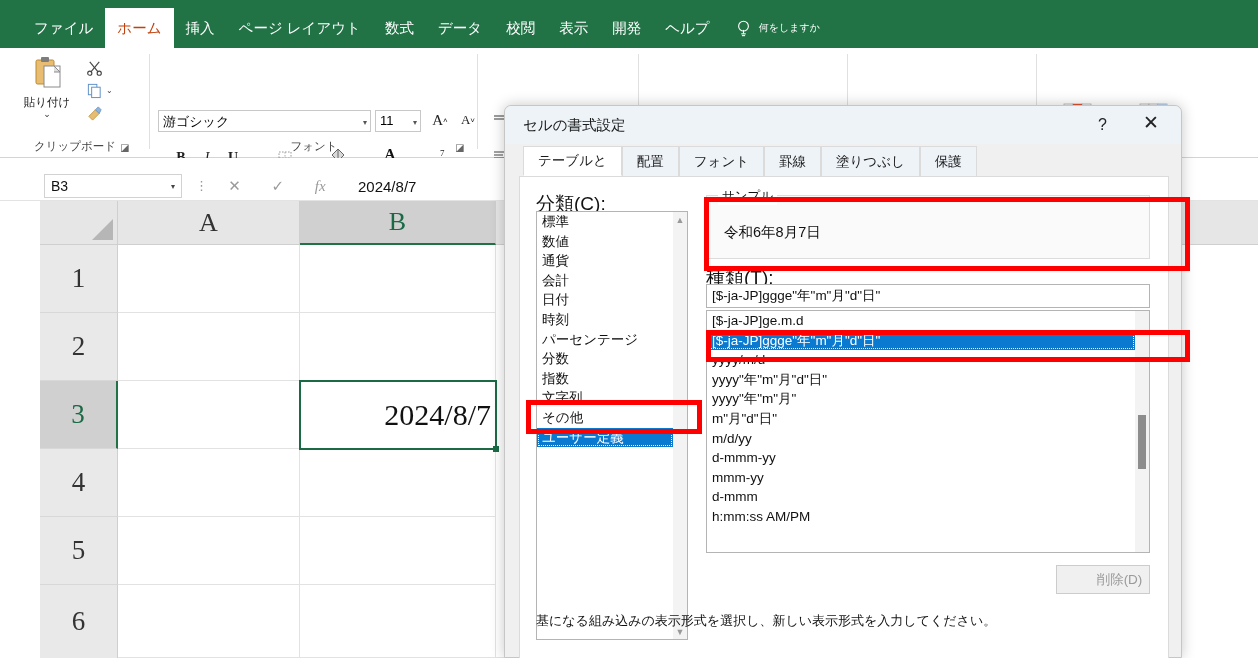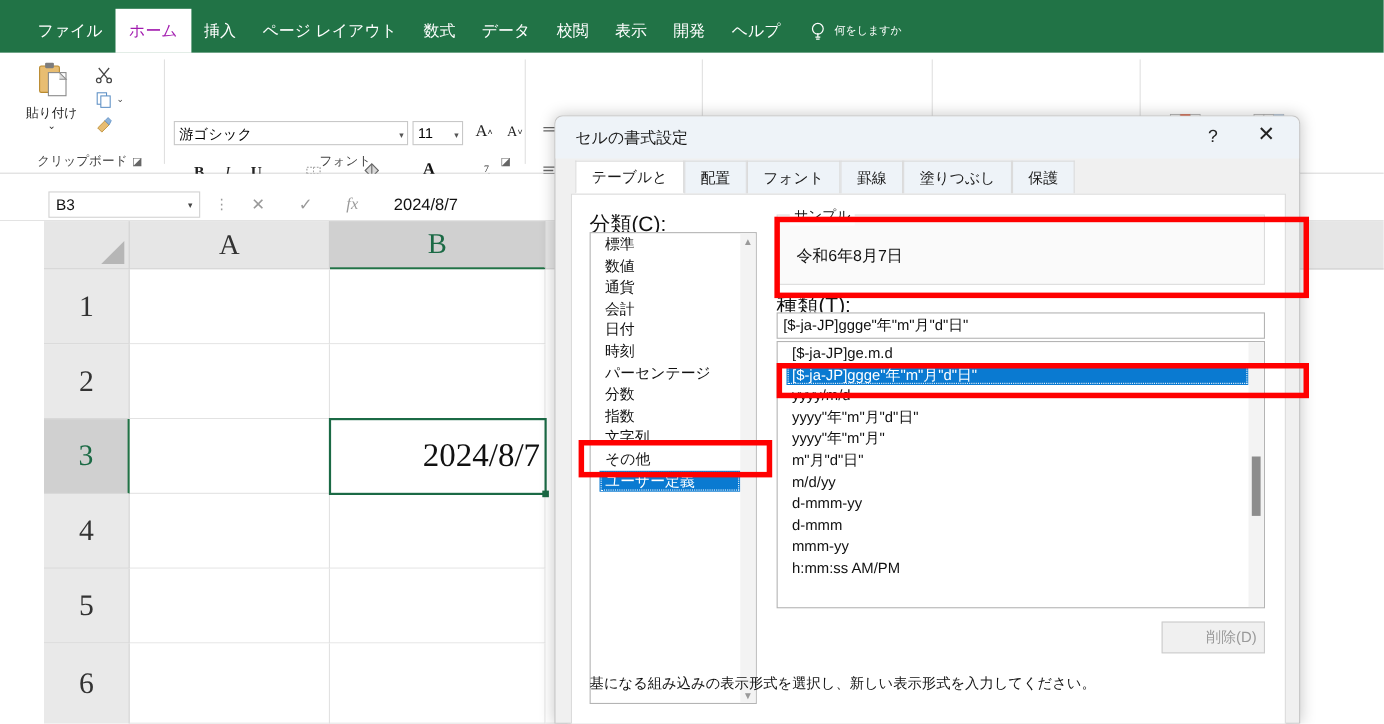--- a/index.html
+++ b/index.html
@@ -17,21 +17,21 @@
   }
   .ribbon-tabs .tabstrip {
     position: absolute; left: 22px; top: 8px; height: 40px;
     display: flex; align-items: stretch;
   }
   .rtab {
     display: flex; align-items: center; justify-content: center;
     padding: 0 12px; height: 40px; color: #ffffff;
     font-size: 14.5px; white-space: nowrap; cursor: default;
   }
-  .rtab.active { background: #ffffff; color: #a21caf; }
+  .rtab.active { background: #ffffff; color: #c2410c; }
   .tell-me { display: flex; align-items: center; gap: 8px; padding-left: 14px; height: 40px;}
   .bulb { width: 15px; height: 19px; display:block; }
   .tell-text { color: #ffffff; font-size: 10px; white-space: nowrap; }
 
   
   .ribbon-body {
     position: absolute; left: 0; top: 48px; width: 1258px; height: 110px;
     background: #ffffff; border-bottom: 1px solid #d4d4d4;
   }
   .rgroup { position: absolute; top: 0; height: 110px; }
@@ -165,21 +165,21 @@
   .dtab.active { background: #ffffff; border-bottom: 1px solid #ffffff; }
   .dlg-page {
     position: absolute; left: 14px; top: 70px; width: 650px; height: 483px;
     background: #ffffff; border: 1px solid #dbdbdb;
   }
 
   .lbl-small { position: absolute; font-size: 19px; color: #111; }
   .listbox {
     position: absolute; background: #fff; border: 1px solid #b4b4b4; overflow: hidden;
   }
-  .lb-items { position: absolute; left: 0; top: 0; right: 14px; margin-left: 8px; }
+  .lb-items { position: absolute; left: 0; top: 0; right: 14px; }
   .lb-item { height: 19.6px; font-size: 13.5px; color: #111; padding-left: 5px; white-space: nowrap; line-height:19.6px;}
   .lb-item.sel { background: #0a7ad1; color: #fff; outline: 1px dotted #fff; outline-offset: -2px; }
   .lb-scroll {
     position: absolute; right: 0; top: 0; width: 14px; bottom: 0; background: #f3f3f3;
   }
   .lb-arrow { position: absolute; left: 0; width: 14px; height: 15px;
     display:flex; align-items:center; justify-content:center; font-size: 9px; color: #999; }
   .lb-thumb { position: absolute; left: 3px; width: 8px; background: #8d8d8d; }
 
   .sample-frame {
@@ -559,22 +559,22 @@
       <div class="listbox" style="left:186px;top:133px;width:444px;height:243px;">
         <div class="lb-items">
           <div class="lb-item">[$-ja-JP]ge.m.d</div>
           <div class="lb-item sel">[$-ja-JP]ggge"年"m"月"d"日"</div>
           <div class="lb-item">yyyy/m/d</div>
           <div class="lb-item">yyyy"年"m"月"d"日"</div>
           <div class="lb-item">yyyy"年"m"月"</div>
           <div class="lb-item">m"月"d"日"</div>
           <div class="lb-item">m/d/yy</div>
           <div class="lb-item">d-mmm-yy</div>
+          <div class="lb-item">mmm-yy</div>
           <div class="lb-item">d-mmm</div>
-          <div class="lb-item">mmm-yy</div>
           <div class="lb-item">h:mm:ss AM/PM</div>
         </div>
         <div class="lb-scroll">
           <div class="lb-thumb" style="top:104px;height:54px;"></div>
         </div>
       </div>
 
       <div class="btn-del" style="left:536px;top:388px;width:94px;height:29px;padding-left:33px;">削除(D)</div>
 
       <div class="hint-text" style="left:16px;top:435px;">基になる組み込みの表示形式を選択し、新しい表示形式を入力してください。</div>

